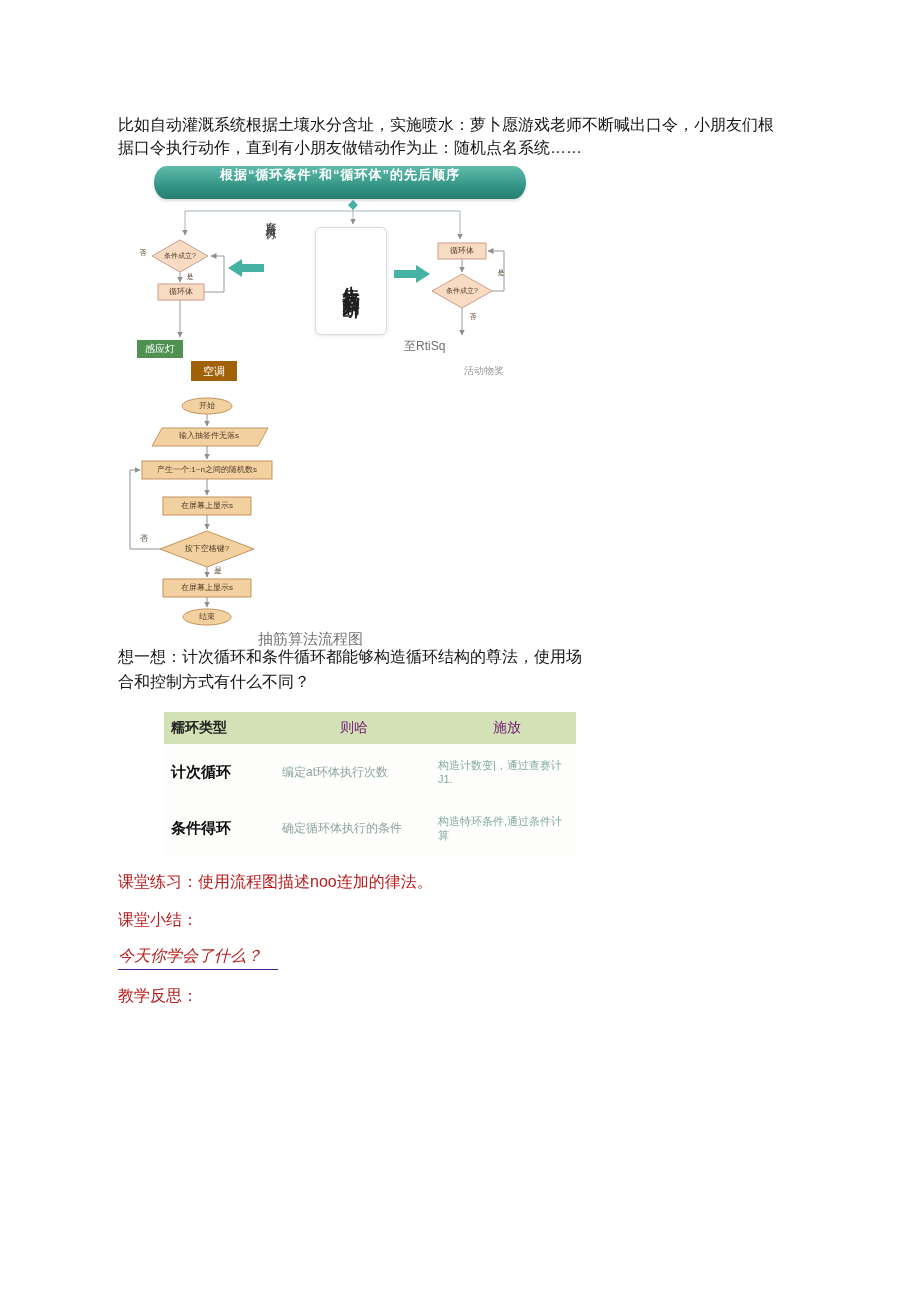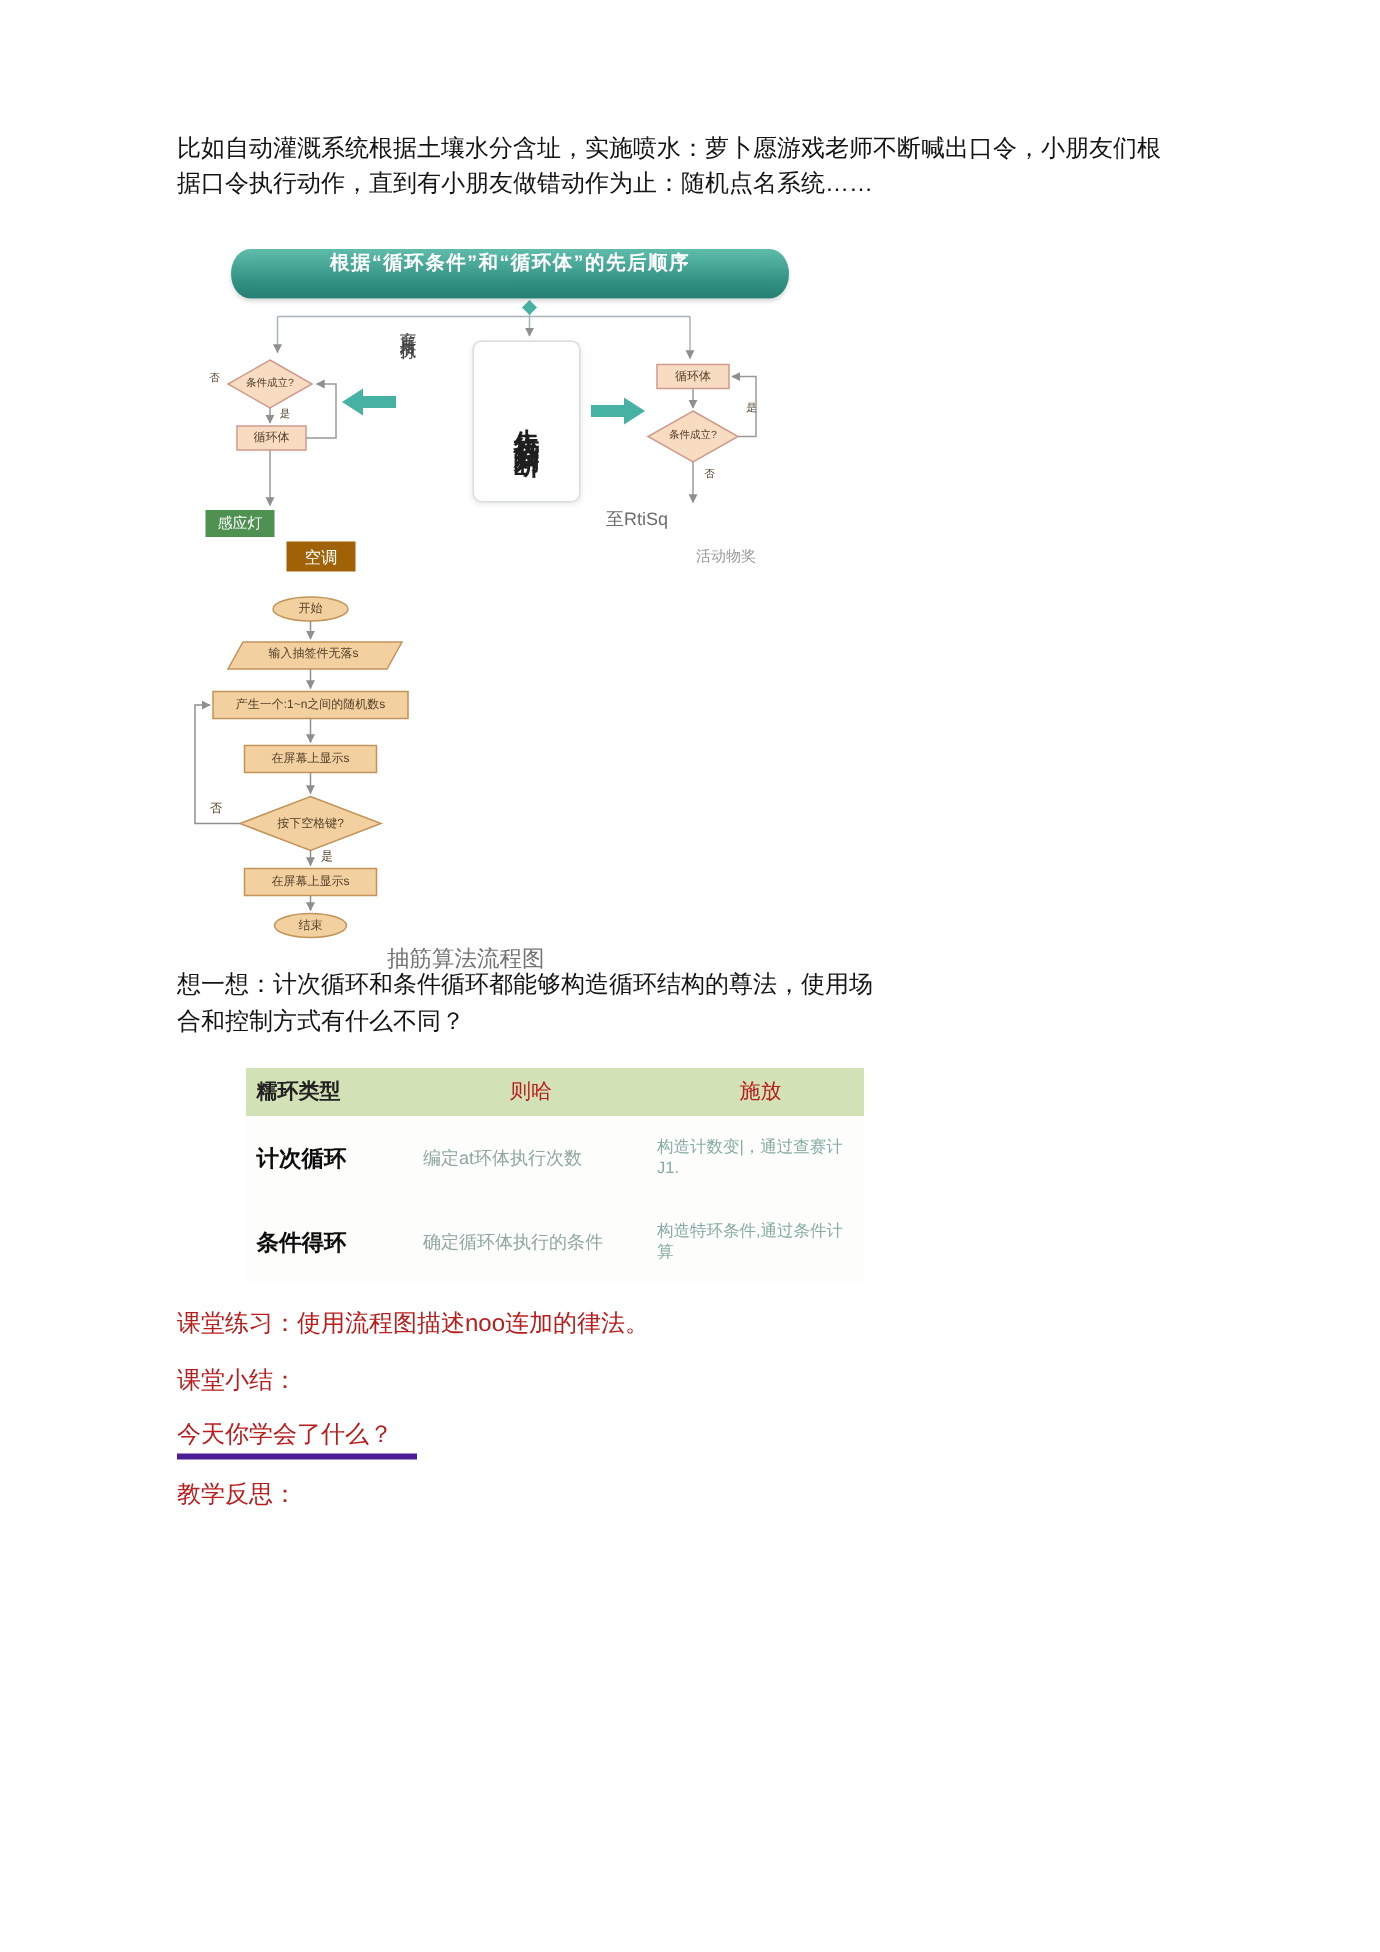--- a/index.html
+++ b/index.html
@@ -43,32 +43,32 @@
   .gbox1{left:137px;top:340px;width:46px;height:18px;background:#4e9150;font-size:10px;}
   .gbox2{left:191px;top:361px;width:46px;height:20px;background:#a16207;font-size:11px;}
   .graytxt1{left:404px;top:338px;font-size:12px;color:#6d6d6d;}
   .graytxt2{left:464px;top:364px;font-size:10px;color:#9a9a9a;}
   .caption{left:258px;top:630px;font-size:15px;color:#737373;}
   
   .cmp-table{left:164px;top:712px;width:412px;}
   .thead,.trow{display:grid;grid-template-columns:106px 168px 138px;}
   .thead{height:32px;background:#d3e2b6;align-items:center;}
   .th1{padding-left:7px;font-weight:bold;font-size:14px;color:#222;}
-  .th2,.th3{text-align:center;font-size:14px;color:#b91c1c;}
+  .th2,.th3{text-align:center;font-size:14px;color:#701a75;}
   .trow{min-height:56px;align-items:center;background:#fdfefb;}
   .td-type{padding-left:7px;font-weight:bold;font-size:15px;color:#0d0d0d;}
   .td-def{font-size:12px;color:#8fa6a1;padding-left:12px;}
   .td-meth{font-size:11px;color:#86aaa4;line-height:14px;}
   .fline{left:118px;font-size:16px;color:#b91c1c;}
-  .uline{display:inline-block;border-bottom:4px solid #4c1d95;padding-bottom:2px;padding-right:16px;}
+  .uline{display:inline-block;border-bottom:1px solid #4c1d95;padding-bottom:2px;padding-right:16px;font-style:italic;}
 </style>
 </head>
 <body>
 
-<div class="abs para" style="left:118px;top:88px;width:700px;">
+<div class="abs para" style="left:118px;top:113px;width:700px;">
   <div>比如自动灌溉系统根据土壤水分含址，实施喷水：萝卜愿游戏老师不断喊出口令，小朋友们根</div>
   <div>据口令执行动作，直到有小朋友做错动作为止：随机点名系统……</div>
 </div>
 
 <div class="abs banner">
   <span>根据“循环条件”和“循环体”的先后顺序</span>
 </div>
 
 <svg class="abs" style="left:0;top:0;" width="920" height="660" viewBox="0 0 920 660">
   <defs>

